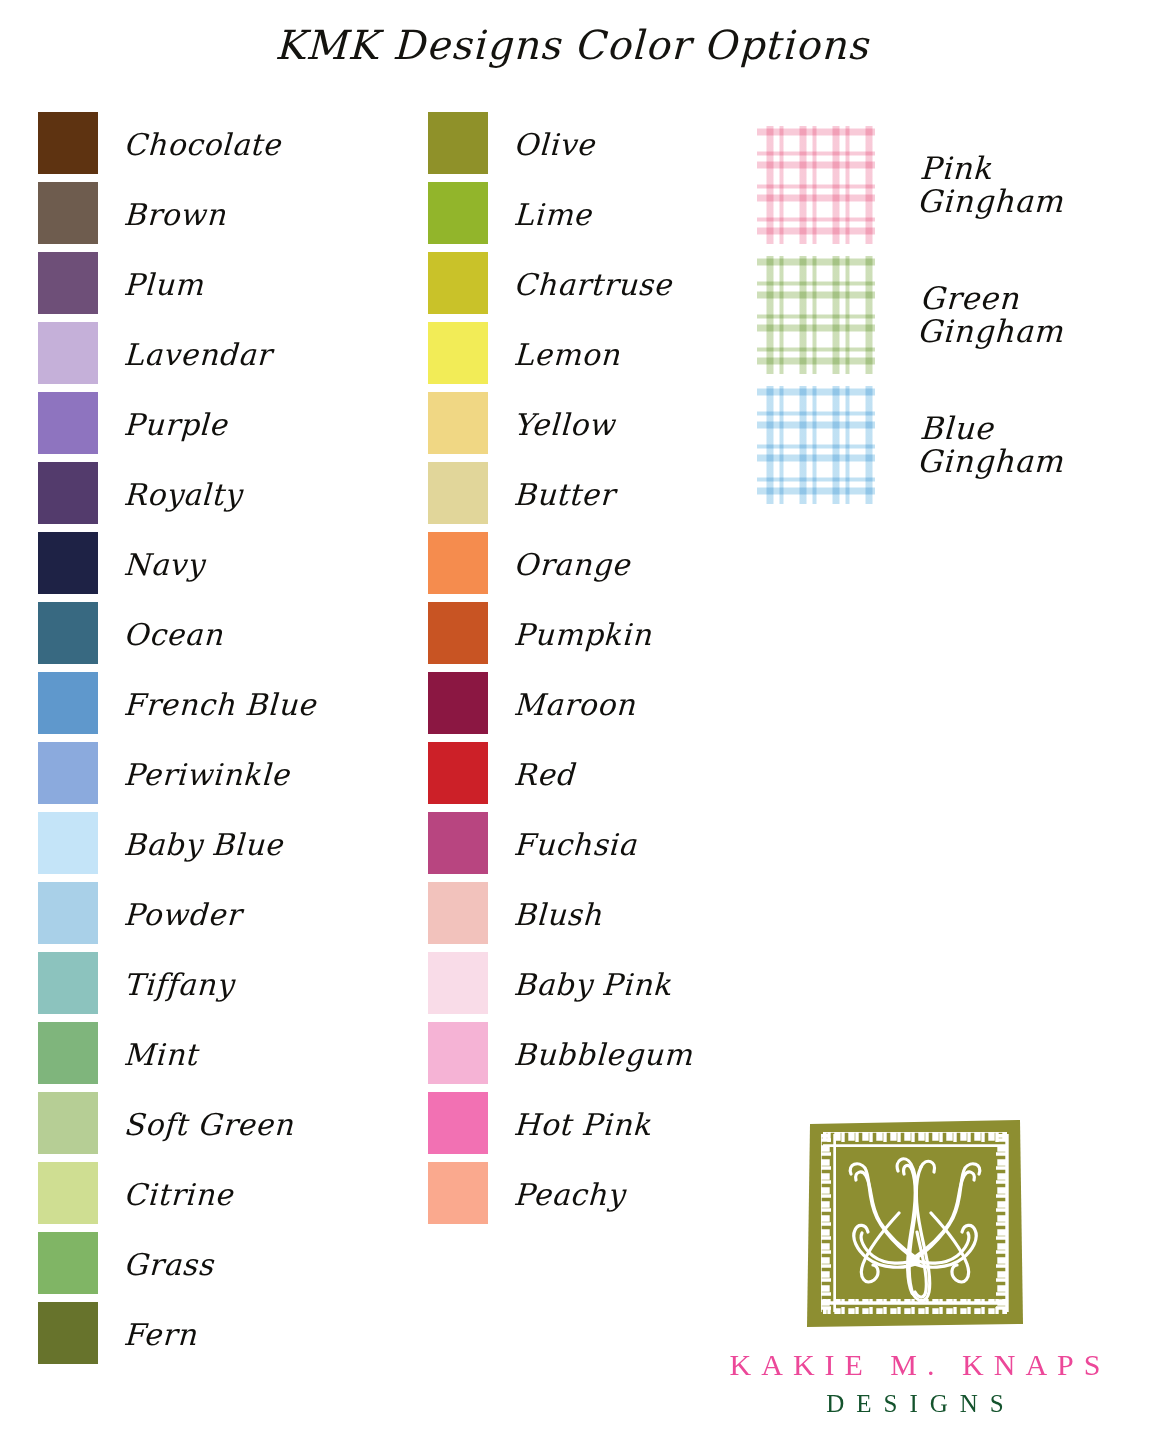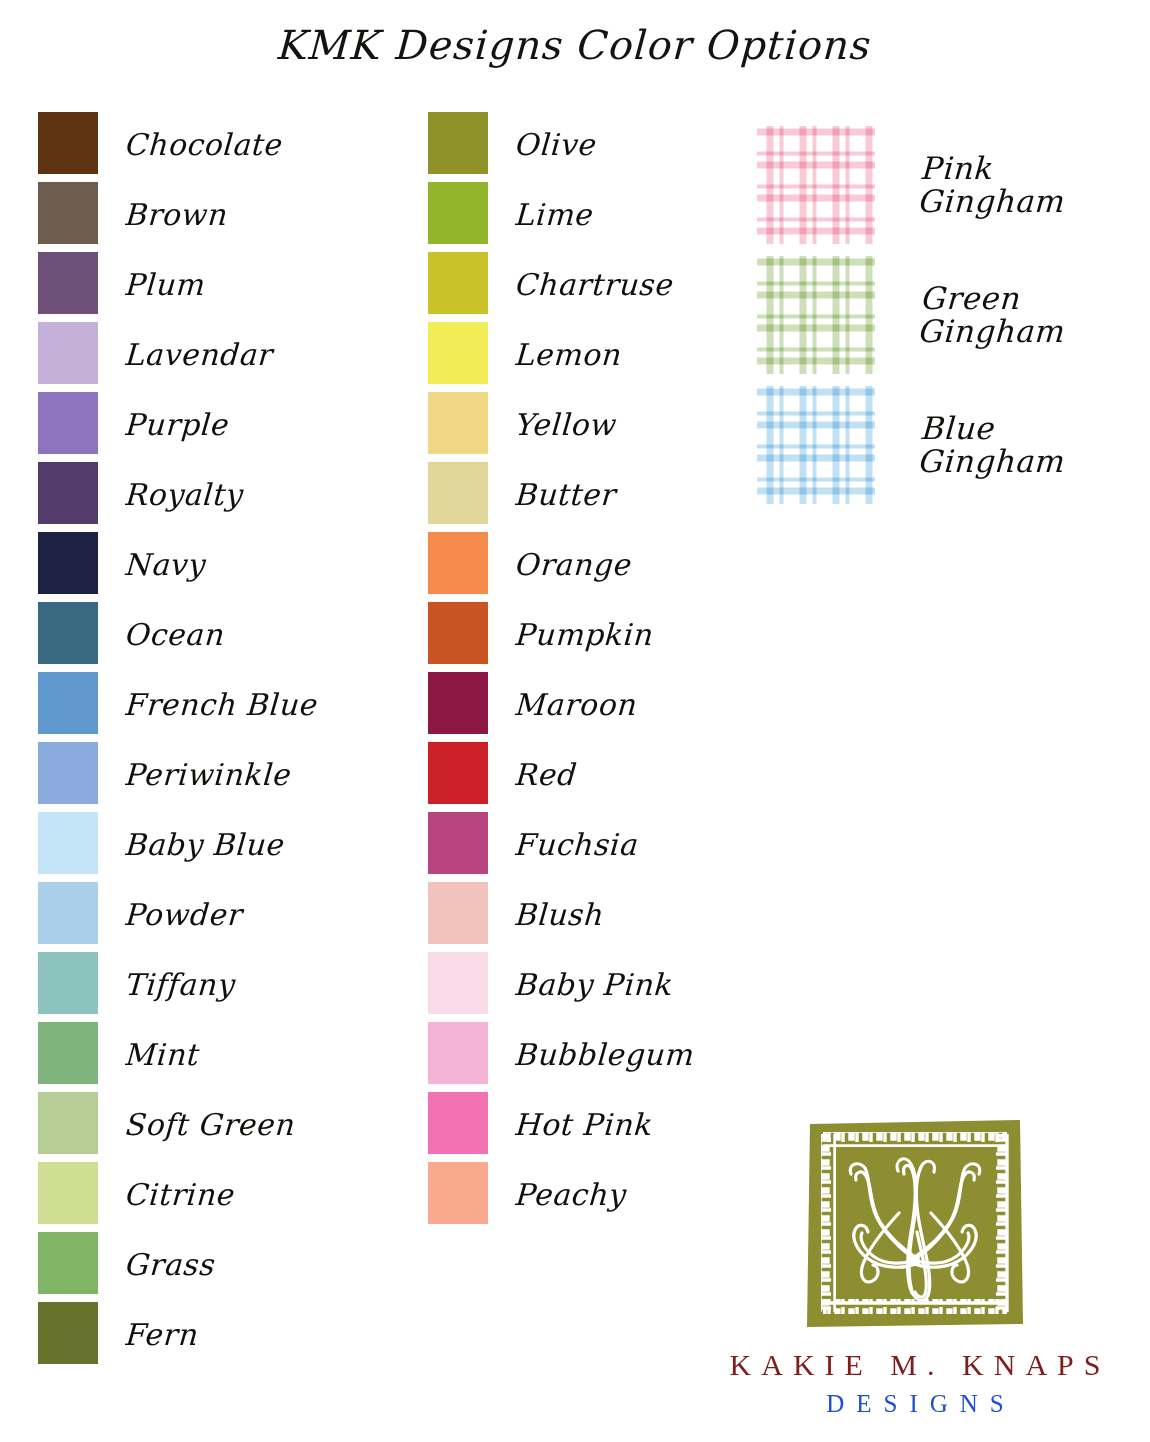--- a/index.html
+++ b/index.html
@@ -119,29 +119,29 @@
   }
   #logo-mark svg { display: block; }
   #logo-wordmark {
     text-align: center;
     margin-top: 14px;
   }
   #logo-name {
     font-family: "Liberation Serif", serif;
     font-size: 30px;
     letter-spacing: 10px;
-    color: #7f1d1d;
+    color: #ec4899;
     white-space: nowrap;
     padding-left: 10px;
   }
   #logo-sub {
     font-family: "Liberation Serif", serif;
     font-size: 25px;
     letter-spacing: 12px;
-    color: #1d4ed8;
+    color: #14532d;
     margin-top: 8px;
     padding-left: 12px;
     white-space: nowrap;
   }
 </style>
 </head>
 <body>
 
 <div id="page-title">KMK Designs Color Options</div>
 

